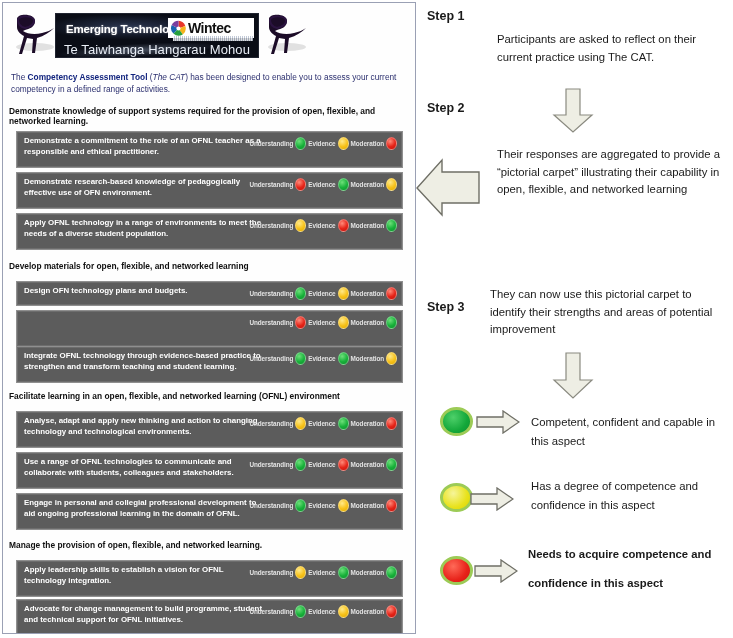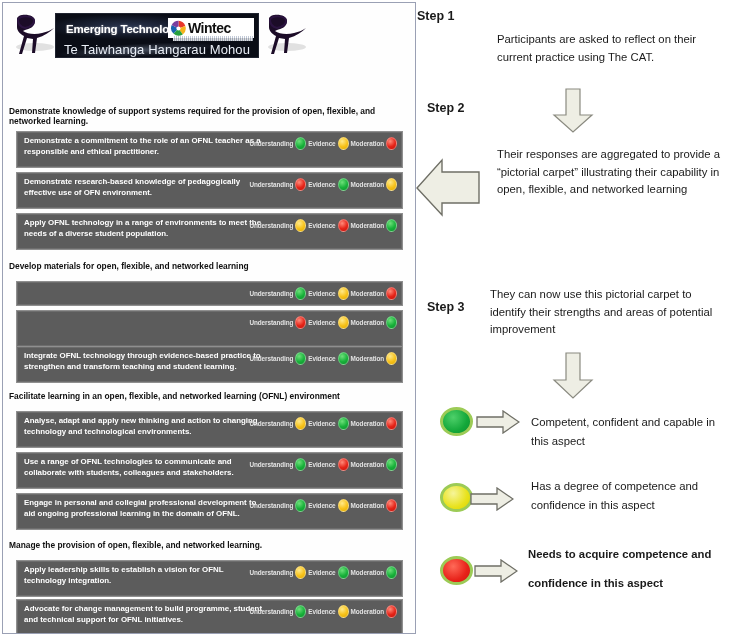--- a/index.html
+++ b/index.html
@@ -106,20 +106,23 @@
           <path d="M10 10 L2 6 A9 9 0 0 1 10 1 Z" fill="#7a3fa0"></path>
           <circle cx="10" cy="10" r="2.4" fill="#ffffff"></circle>
         </svg>
         <span id="wintec-word">Wintec</span>
       </div>
       <div id="wintec-tag"></div>
       <div id="banner-sub">Te Taiwhanga Hangarau Mohou</div>
     </div>
   </div>
 
+  <div id="intro">
+    <span>The </span><b>Competency Assessment Tool</b><span> (</span><i>The CAT</i><span>) has been designed to enable you to assess your current competency in a defined range of activities.</span>
+  </div>
 
   <div id="sections-host">
       <div class="sec-head" style="top: 103px;">Demonstrate knowledge of support systems required for the provision of open, flexible, and networked learning.</div>
       <div class="row" style="top: 128px; height: 37px;">
         <div class="row-text">Demonstrate a commitment to the role of an OFNL teacher as a responsible and ethical practitioner.</div>
         <div class="row-scale">
           <span class="scale-label">Understanding</span>
           <span class="dot green"></span>
           <span class="scale-label">Evidence</span>
           <span class="dot amber"></span>
@@ -144,20 +147,21 @@
           <span class="scale-label">Understanding</span>
           <span class="dot amber"></span>
           <span class="scale-label">Evidence</span>
           <span class="dot red"></span>
           <span class="scale-label">Moderation</span>
           <span class="dot green"></span>
         </div>
       </div>
       <div class="sec-head" style="top: 258px;">Develop materials for open, flexible, and networked learning</div>
       <div class="row" style="top: 278px; height: 25px;">
+        <div class="row-text">Design OFN technology plans and budgets.</div>
         <div class="row-scale">
           <span class="scale-label">Understanding</span>
           <span class="dot green"></span>
           <span class="scale-label">Evidence</span>
           <span class="dot amber"></span>
           <span class="scale-label">Moderation</span>
           <span class="dot red"></span>
         </div>
       </div>
       <div class="row" style="top: 307px; height: 37px;">
@@ -236,21 +240,21 @@
           <span class="dot amber"></span>
           <span class="scale-label">Moderation</span>
           <span class="dot red"></span>
         </div>
       </div>
     </div>
 </div>
 
 <div id="steps-panel">
 
-  <div class="step-label" style="left:417px;top:9px;">Step 1</div>
+  <div class="step-label" style="left:427px;top:9px;">Step 1</div>
   <div class="step-body" style="left:497px;top:31px;width:225px;">Participants are asked to reflect on their current practice using The CAT.</div>
 
   <svg class="arrow" style="left:551px;top:88px;width:44px;height:46px;" viewBox="0 0 44 46">
     <path d="M15 1 H29 V27 H41 L22 44 L3 27 H15 Z" fill="#eeeee4" stroke="#8a8a80" stroke-width="1.2"></path>
   </svg>
 
   <div class="step-label" style="left:427px;top:101px;">Step 2</div>
   <div class="step-body" style="left:497px;top:146px;width:232px;">Their responses are aggregated to provide a “pictorial carpet” illustrating their capability in open, flexible, and networked learning</div>
 
   <svg class="arrow" style="left:415px;top:158px;width:66px;height:60px;" viewBox="0 0 66 60">

